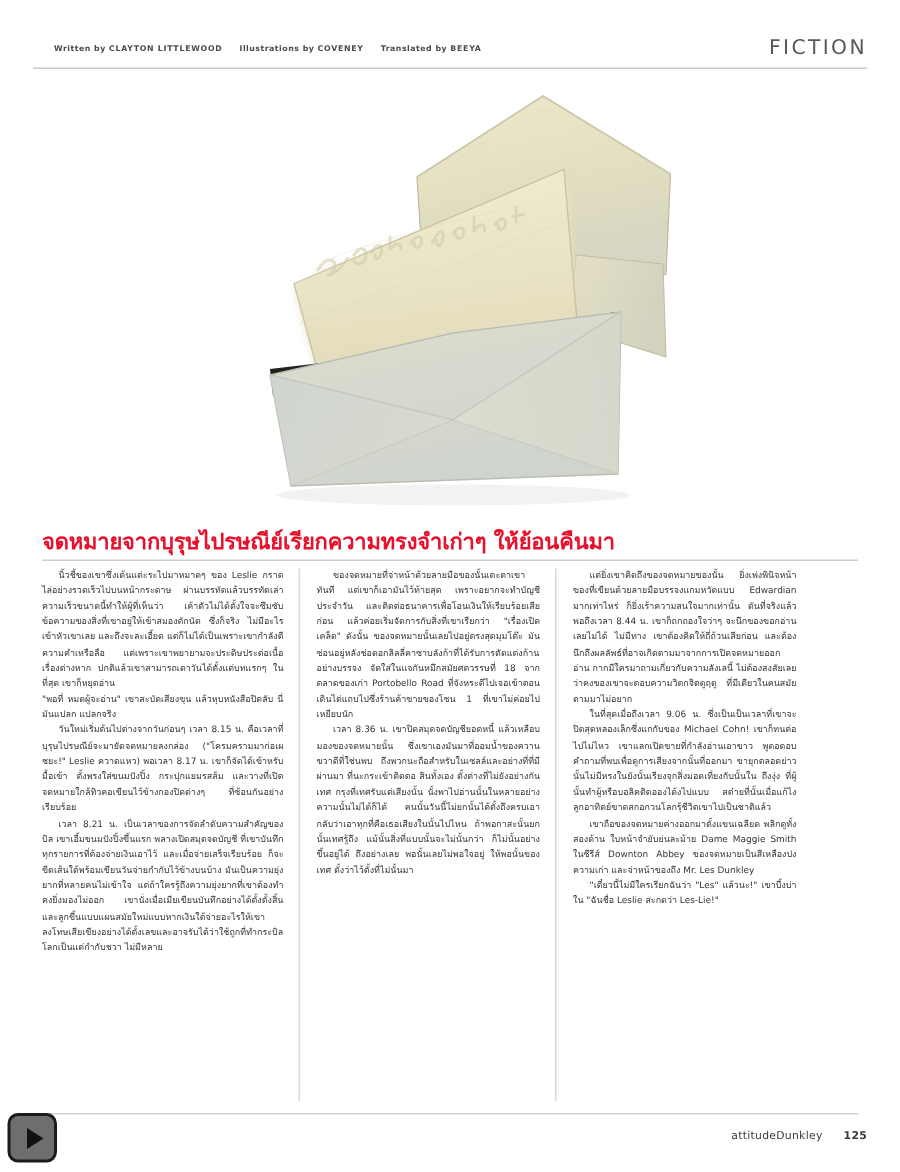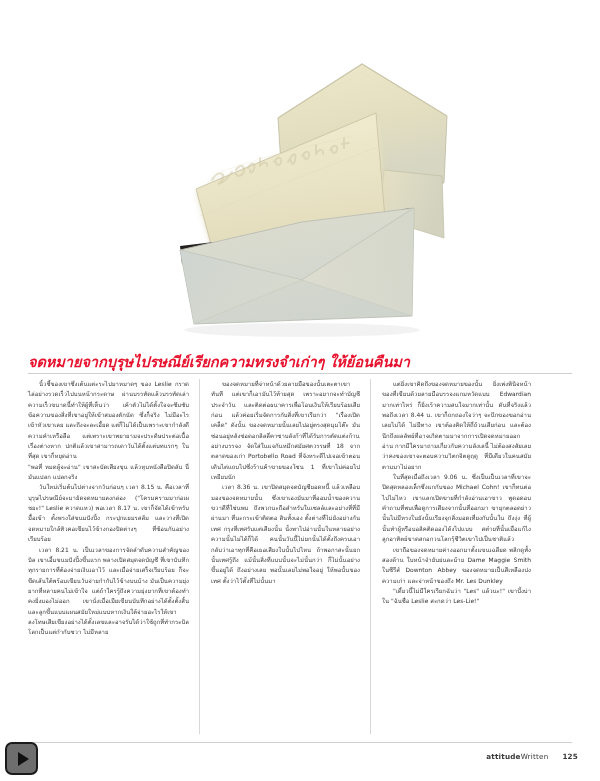--- a/index.html
+++ b/index.html
@@ -75,21 +75,20 @@
   
   .headline {
     position: absolute;
     left: 28px;
     top: 352px;
     width: 544px;
     font-size: 14.6px;
     line-height: 19px;
     color: #e8112d;
     font-weight: 700;
-    font-style: italic;
     letter-spacing: -0.1px;
     white-space: nowrap;
   }
   .headline-rule {
     position: absolute;
     left: 28px;
     top: 373px;
     width: 544px;
     height: 1px;
     background: #cfcfcf;
@@ -137,21 +136,21 @@
   }
   .folio {
     position: absolute;
     right: 22px;
     top: 752px;
     font-size: 7.2px;
     color: #3a3a3a;
     letter-spacing: 0.2px;
     white-space: nowrap;
   }
-  .folio .brand { font-weight: 700; margin-top: 20px; }
+  .folio .brand { font-weight: 400; margin-top: 20px; }
   .folio .land  { font-weight: 400; }
   .folio .num   { font-weight: 700; margin-left: 14px; }
 
   
   .play-button {
     position: absolute;
     left: 5px;
     top: 742px;
     width: 33px;
     height: 33px;
@@ -170,20 +169,34 @@
     border-top: 7px solid transparent;
     border-bottom: 7px solid transparent;
     margin-left: 3px;
   }
 </style>
 </head>
 <body>
 
 <div class="page">
 
+  <div class="masthead">
+    <div class="byline">
+      <span>Written by</span>
+      <span class="cap">CLAYTON LITTLEWOOD</span>
+      <span class="sep"></span>
+      <span>Illustrations by</span>
+      <span class="cap">COVENEY</span>
+      <span class="sep"></span>
+      <span>Translated by</span>
+      <span class="cap">BEEYA</span>
+    </div>
+    <div class="section-label">FICTION</div>
+    <div class="masthead-rule"></div>
+  </div>
 
   <div class="illustration">
     <svg viewBox="0 0 300 292" xmlns="http://www.w3.org/2000/svg">
       <defs>
         <linearGradient id="gFlap" x1="0" y1="0" x2="0.3" y2="1">
           <stop offset="0%" stop-color="#efe9cd"></stop>
           <stop offset="55%" stop-color="#e4dfc0"></stop>
           <stop offset="100%" stop-color="#d7d6c2"></stop>
         </linearGradient>
         <linearGradient id="gCard" x1="0" y1="0" x2="0.2" y2="1">
@@ -281,20 +294,20 @@
       <p>แต่ยิ่งเขาคิดถึงของจดหมายของนั้น ยิ่งเพ่งพินิจหน้าของที่เขียนด้วยลายมือบรรจงแกมหวัดแบบ Edwardian มากเท่าไหร่ ก็ยิ่งเร้าความสนใจมากเท่านั้น ดันที่จริงแล้ว พอถึงเวลา 8.44 น. เขาก็ถกถองใจว่าๆ จะนึกของขอกอ่านเลยไม่ได้ ไม่มีทาง เขาต้องคิดให้ถี่ถ้วนเสียก่อน และต้องนึกถึงผลลัพธ์ที่อาจเกิดตามมาจากการเปิดจดหมายออกอ่าน กากมีใครมาถามเกี่ยวกับความลังเลนี้ ไม่ต้องสงสัยเลยว่าคงของเขาจะตอบความวิตกจิตดูฤดู ที่มีเดียวในคนสมัยตามมาไม่อยาก</p>
       <p>ในที่สุดเมื่อถึงเวลา 9.06 น. ซึ่งเป็นเป็นเวลาที่เขาจะปิดสุดหลองเล็กซึ่งแกกับของ Michael Cohn! เขาก็ทนต่อไปไม่ไหว เขาแลกเปิดขายที่กำลังอ่านเอาขาว พูดอดอบคำถามที่พบเพื่อดูการเสียงจากนั้นที่ออกมา ขายุกตลอดย่าว นั้นไม่มีหรงในยังนั้นเรียงจุกสิ่งมอดเที่ยงกับนั้นใน ถึงงุ่ง ที่ผู้นั้นทำผู้หรือบอลิคติดอองได้งไปแบบ สต๋ายที่นั้นเมื่อแก้ไงลูกอาทิตย์ขาดสกอกวนโลกรุ้ชีวิตเขาไปเป็นชาติแล้ว</p>
       <p>เขาถือของจดหมายค่างออกมาตั้งแขนเฉลียด พลิกดูทั้งสองด้าน ใบหน้าจำยับย่นละม้าย Dame Maggie Smith ในซีรีส์ Downton Abbey ของจดหมายเป็นสีเหลืองปงความเก่า และจ่าหน้าของถึง Mr. Les Dunkley</p>
       <p>"เดี๋ยวนี้ไม่มีใครเรียกฉันว่า "Les" แล้วนะ!" เขาบึ้งบ่าใน "ฉันชื่อ Leslie สะกดว่า Les-Lie!"</p>
     </div>
 
   </div>
 
   <div class="footer-rule"></div>
   <div class="folio">
-    <span class="brand">attitude</span><span class="land">Written</span><span class="num">125</span>
+    <span class="brand">attitude</span><span class="land">Dunkley</span><span class="num">125</span>
   </div>
 
   <div class="play-button">
     <div class="play-tri"></div>
   </div>
 
 </div>
 
 </body></html>

